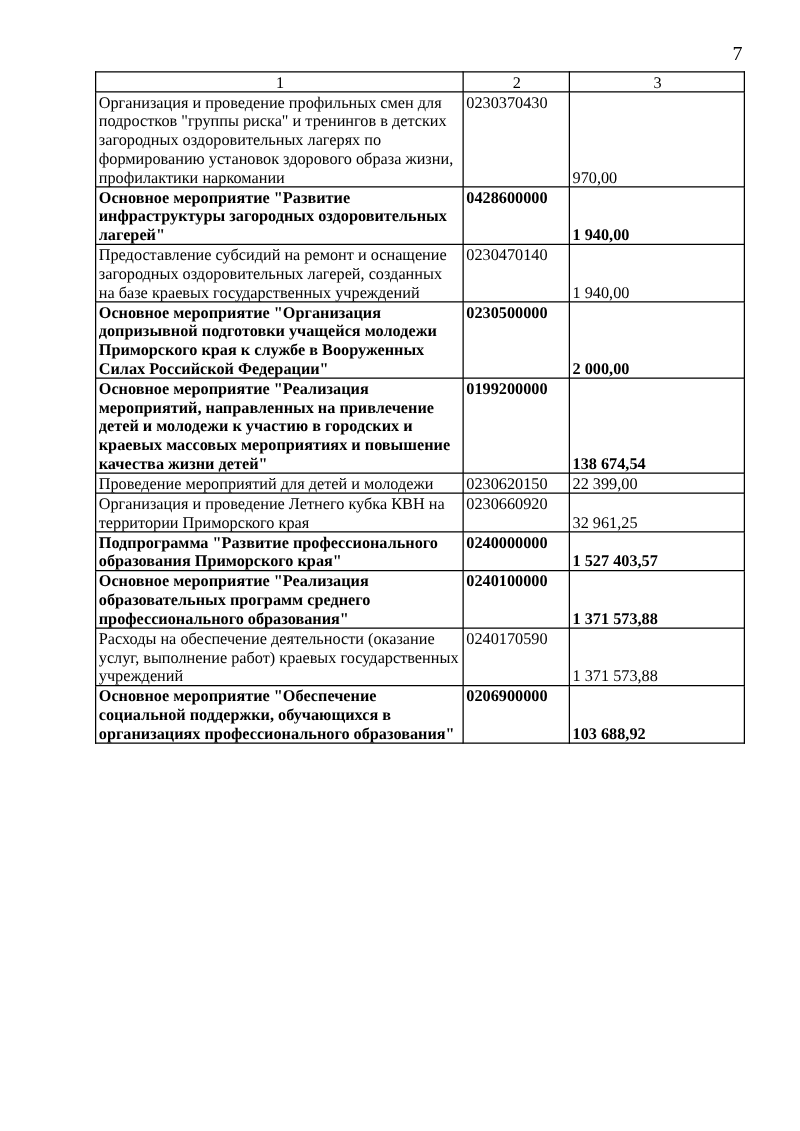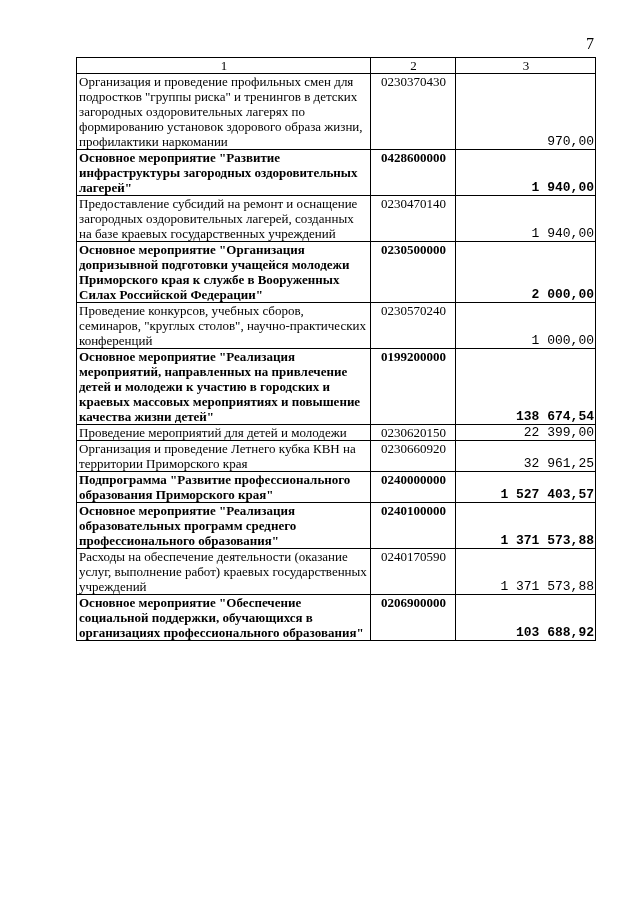--- a/index.html
+++ b/index.html
@@ -7,22 +7,22 @@
          font-family: "Liberation Serif", serif; color: #000; }
   .page-num { position: absolute; top: 35px; right: 46px; font-size: 16px; line-height: 18px; }
   table.budget { position: absolute; left: 76px; top: 57px; width: 519px;
                  border-collapse: collapse; table-layout: fixed;
                  font-size: 13px; line-height: 15px; }
   table.budget col.c1 { width: 294px; }
   table.budget col.c2 { width: 85px; }
   table.budget col.c3 { width: 140px; }
   table.budget td { border: 1px solid #000; padding: 0 1px 0 2px; vertical-align: top; }
   table.budget tr.hdr td { text-align: center; height: 15px; }
-  td.code { text-align: center; }
-  td.amt { text-align: right; vertical-align: bottom !important; padding-right: 1px; font-family: Liberation Mono, monospace; }
+  td.code { text-align: left; }
+  td.amt { vertical-align: bottom !important; padding-right: 1px; }
   tr.bold td { font-weight: bold; }
 </style>
 </head>
 <body>
 
 <div class="page-num">7</div>
 
 <table class="budget">
   <colgroup>
       <col class="c1">
@@ -47,25 +47,20 @@
     </tr>
     <tr style="height:45px">
       <td>Предоставление субсидий на ремонт и оснащение загородных оздоровительных лагерей, созданных на базе краевых государственных учреждений</td>
       <td class="code">0230470140</td>
       <td class="amt">1 940,00</td>
     </tr>
     <tr style="height:60px" class="bold">
       <td>Основное мероприятие "Организация допризывной подготовки учащейся молодежи Приморского края к службе в Вооруженных Силах Российской Федерации"</td>
       <td class="code">0230500000</td>
       <td class="amt">2 000,00</td>
-    </tr>
-    <tr style="height:45px">
-      <td>Проведение конкурсов, учебных сборов, семинаров, "круглых столов", научно-практических конференций</td>
-      <td class="code">0230570240</td>
-      <td class="amt">1 000,00</td>
     </tr>
     <tr style="height:75px" class="bold">
       <td>Основное мероприятие "Реализация мероприятий, направленных на привлечение детей и молодежи к участию в городских и краевых массовых мероприятиях и повышение качества жизни детей"</td>
       <td class="code">0199200000</td>
       <td class="amt">138 674,54</td>
     </tr>
     <tr style="height:15px">
       <td>Проведение мероприятий для детей и молодежи</td>
       <td class="code">0230620150</td>
       <td class="amt">22 399,00</td>

